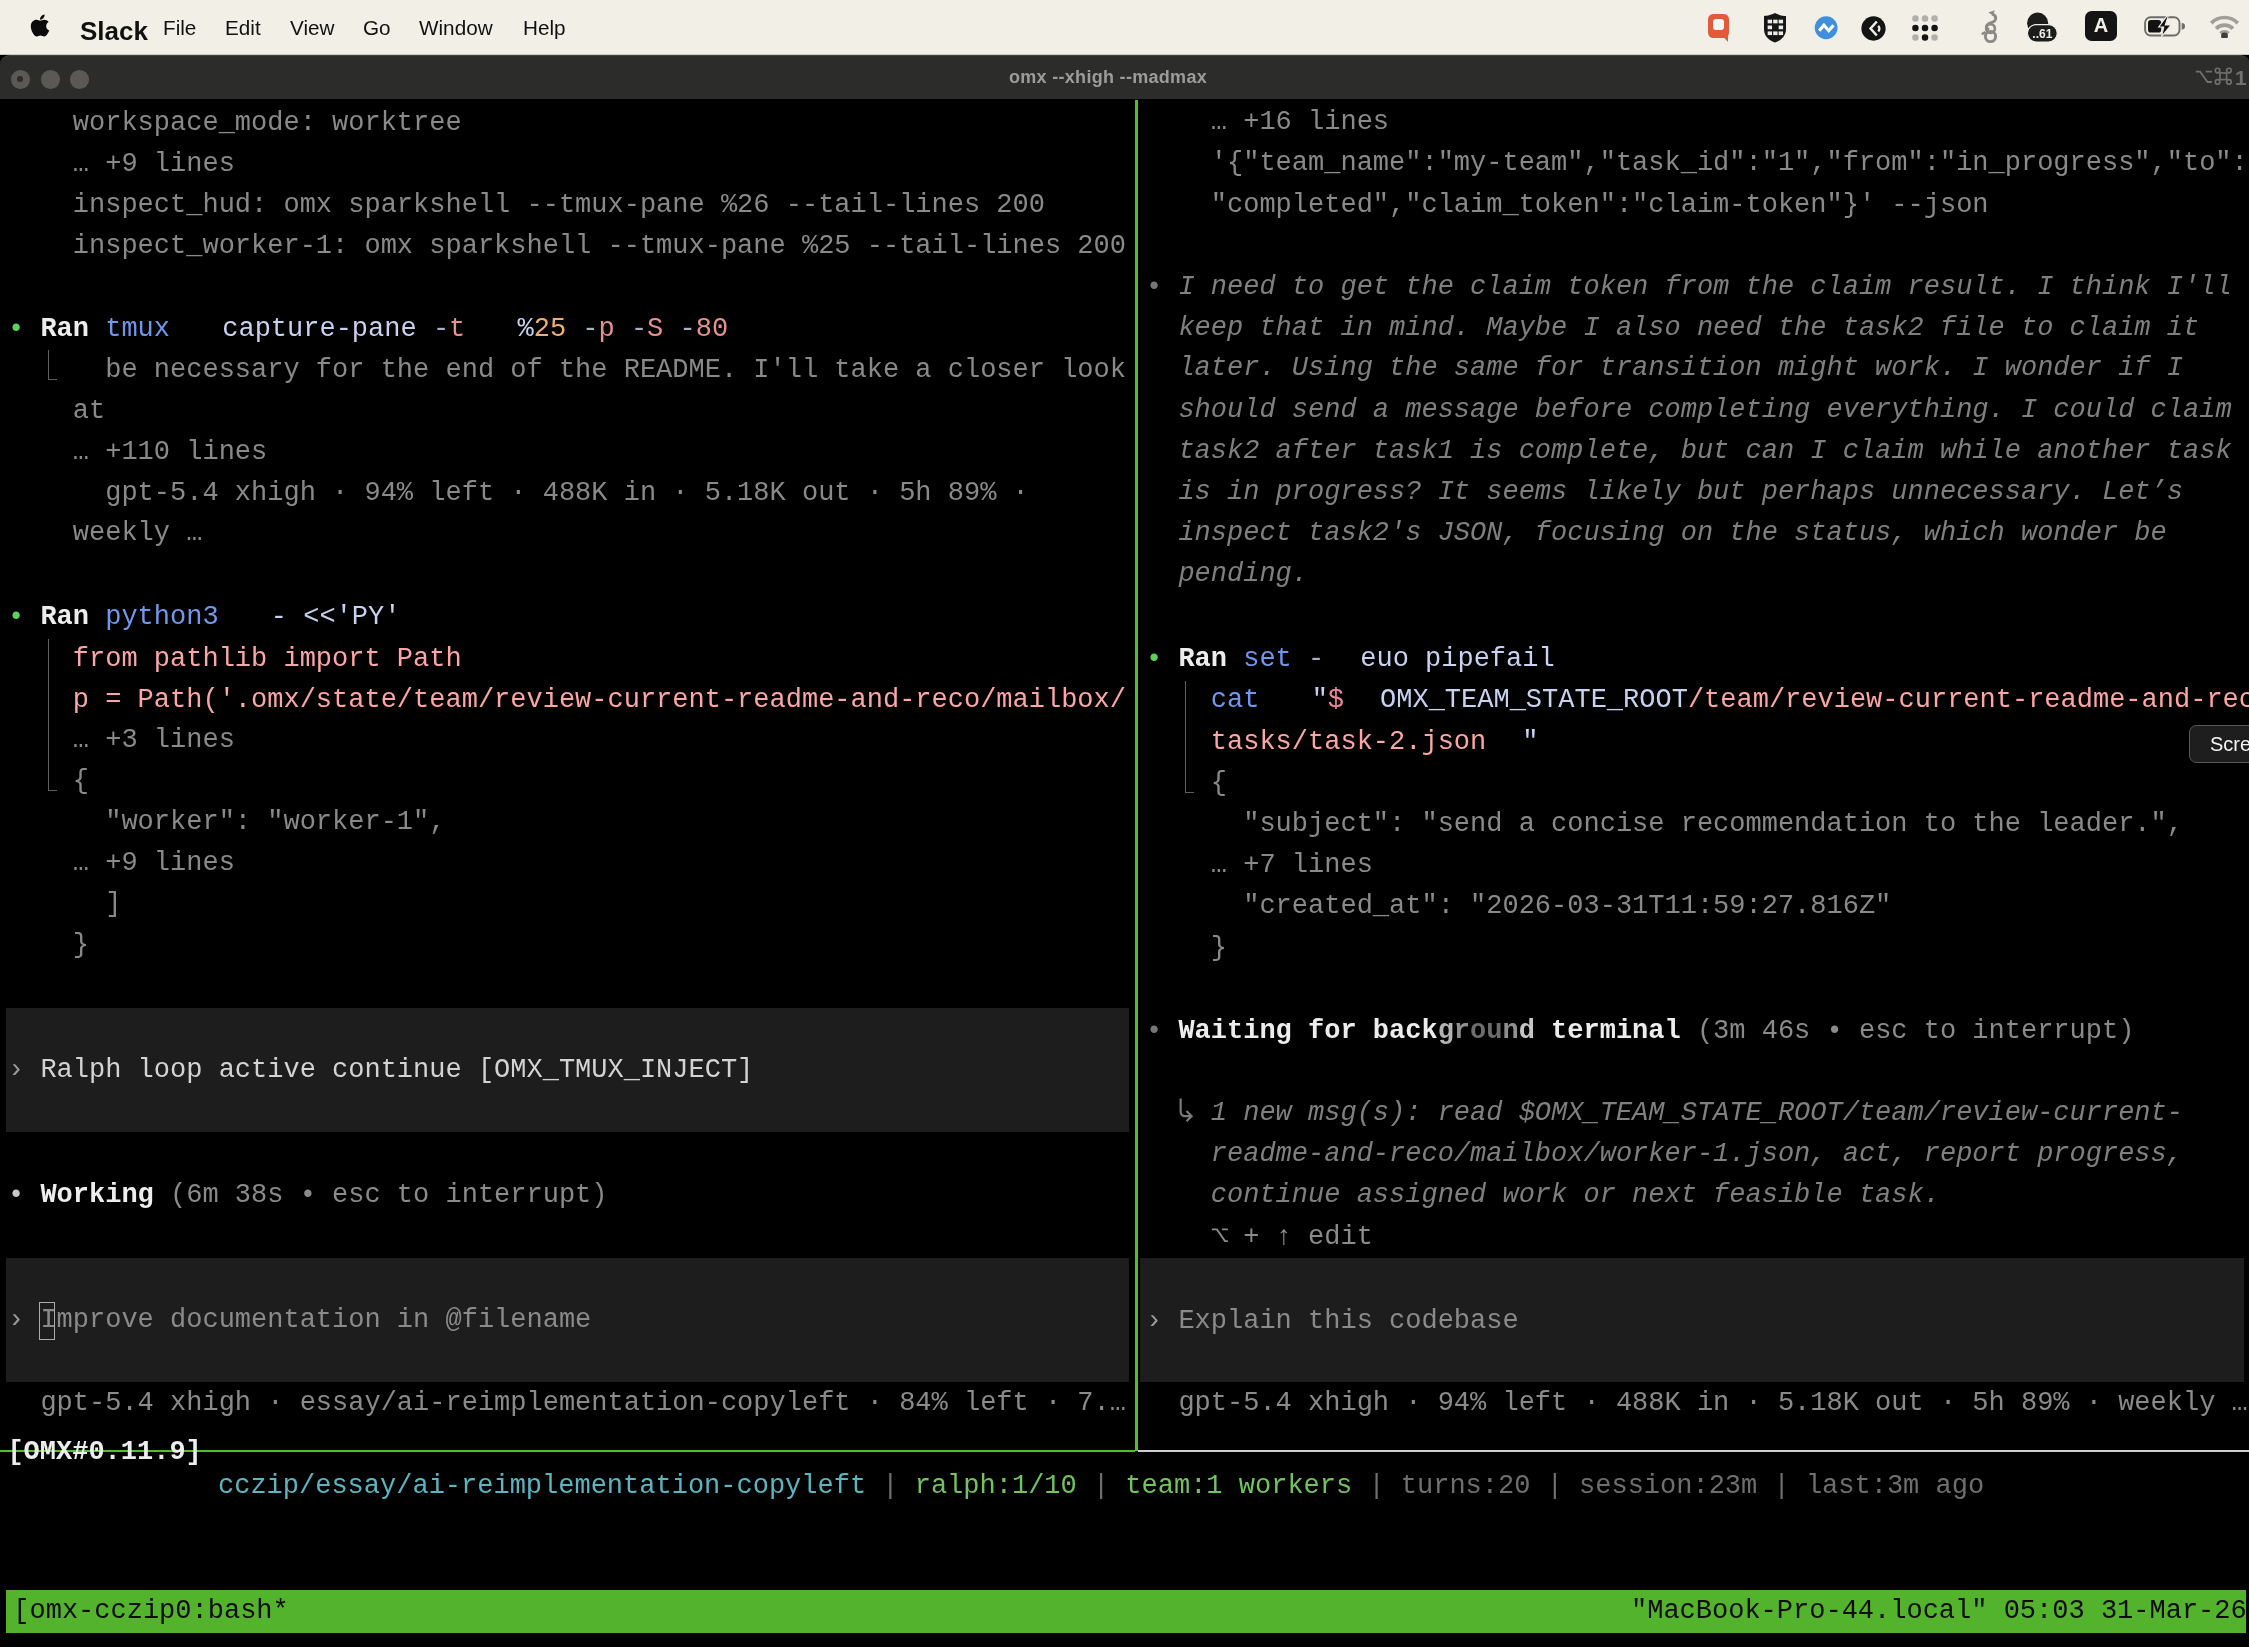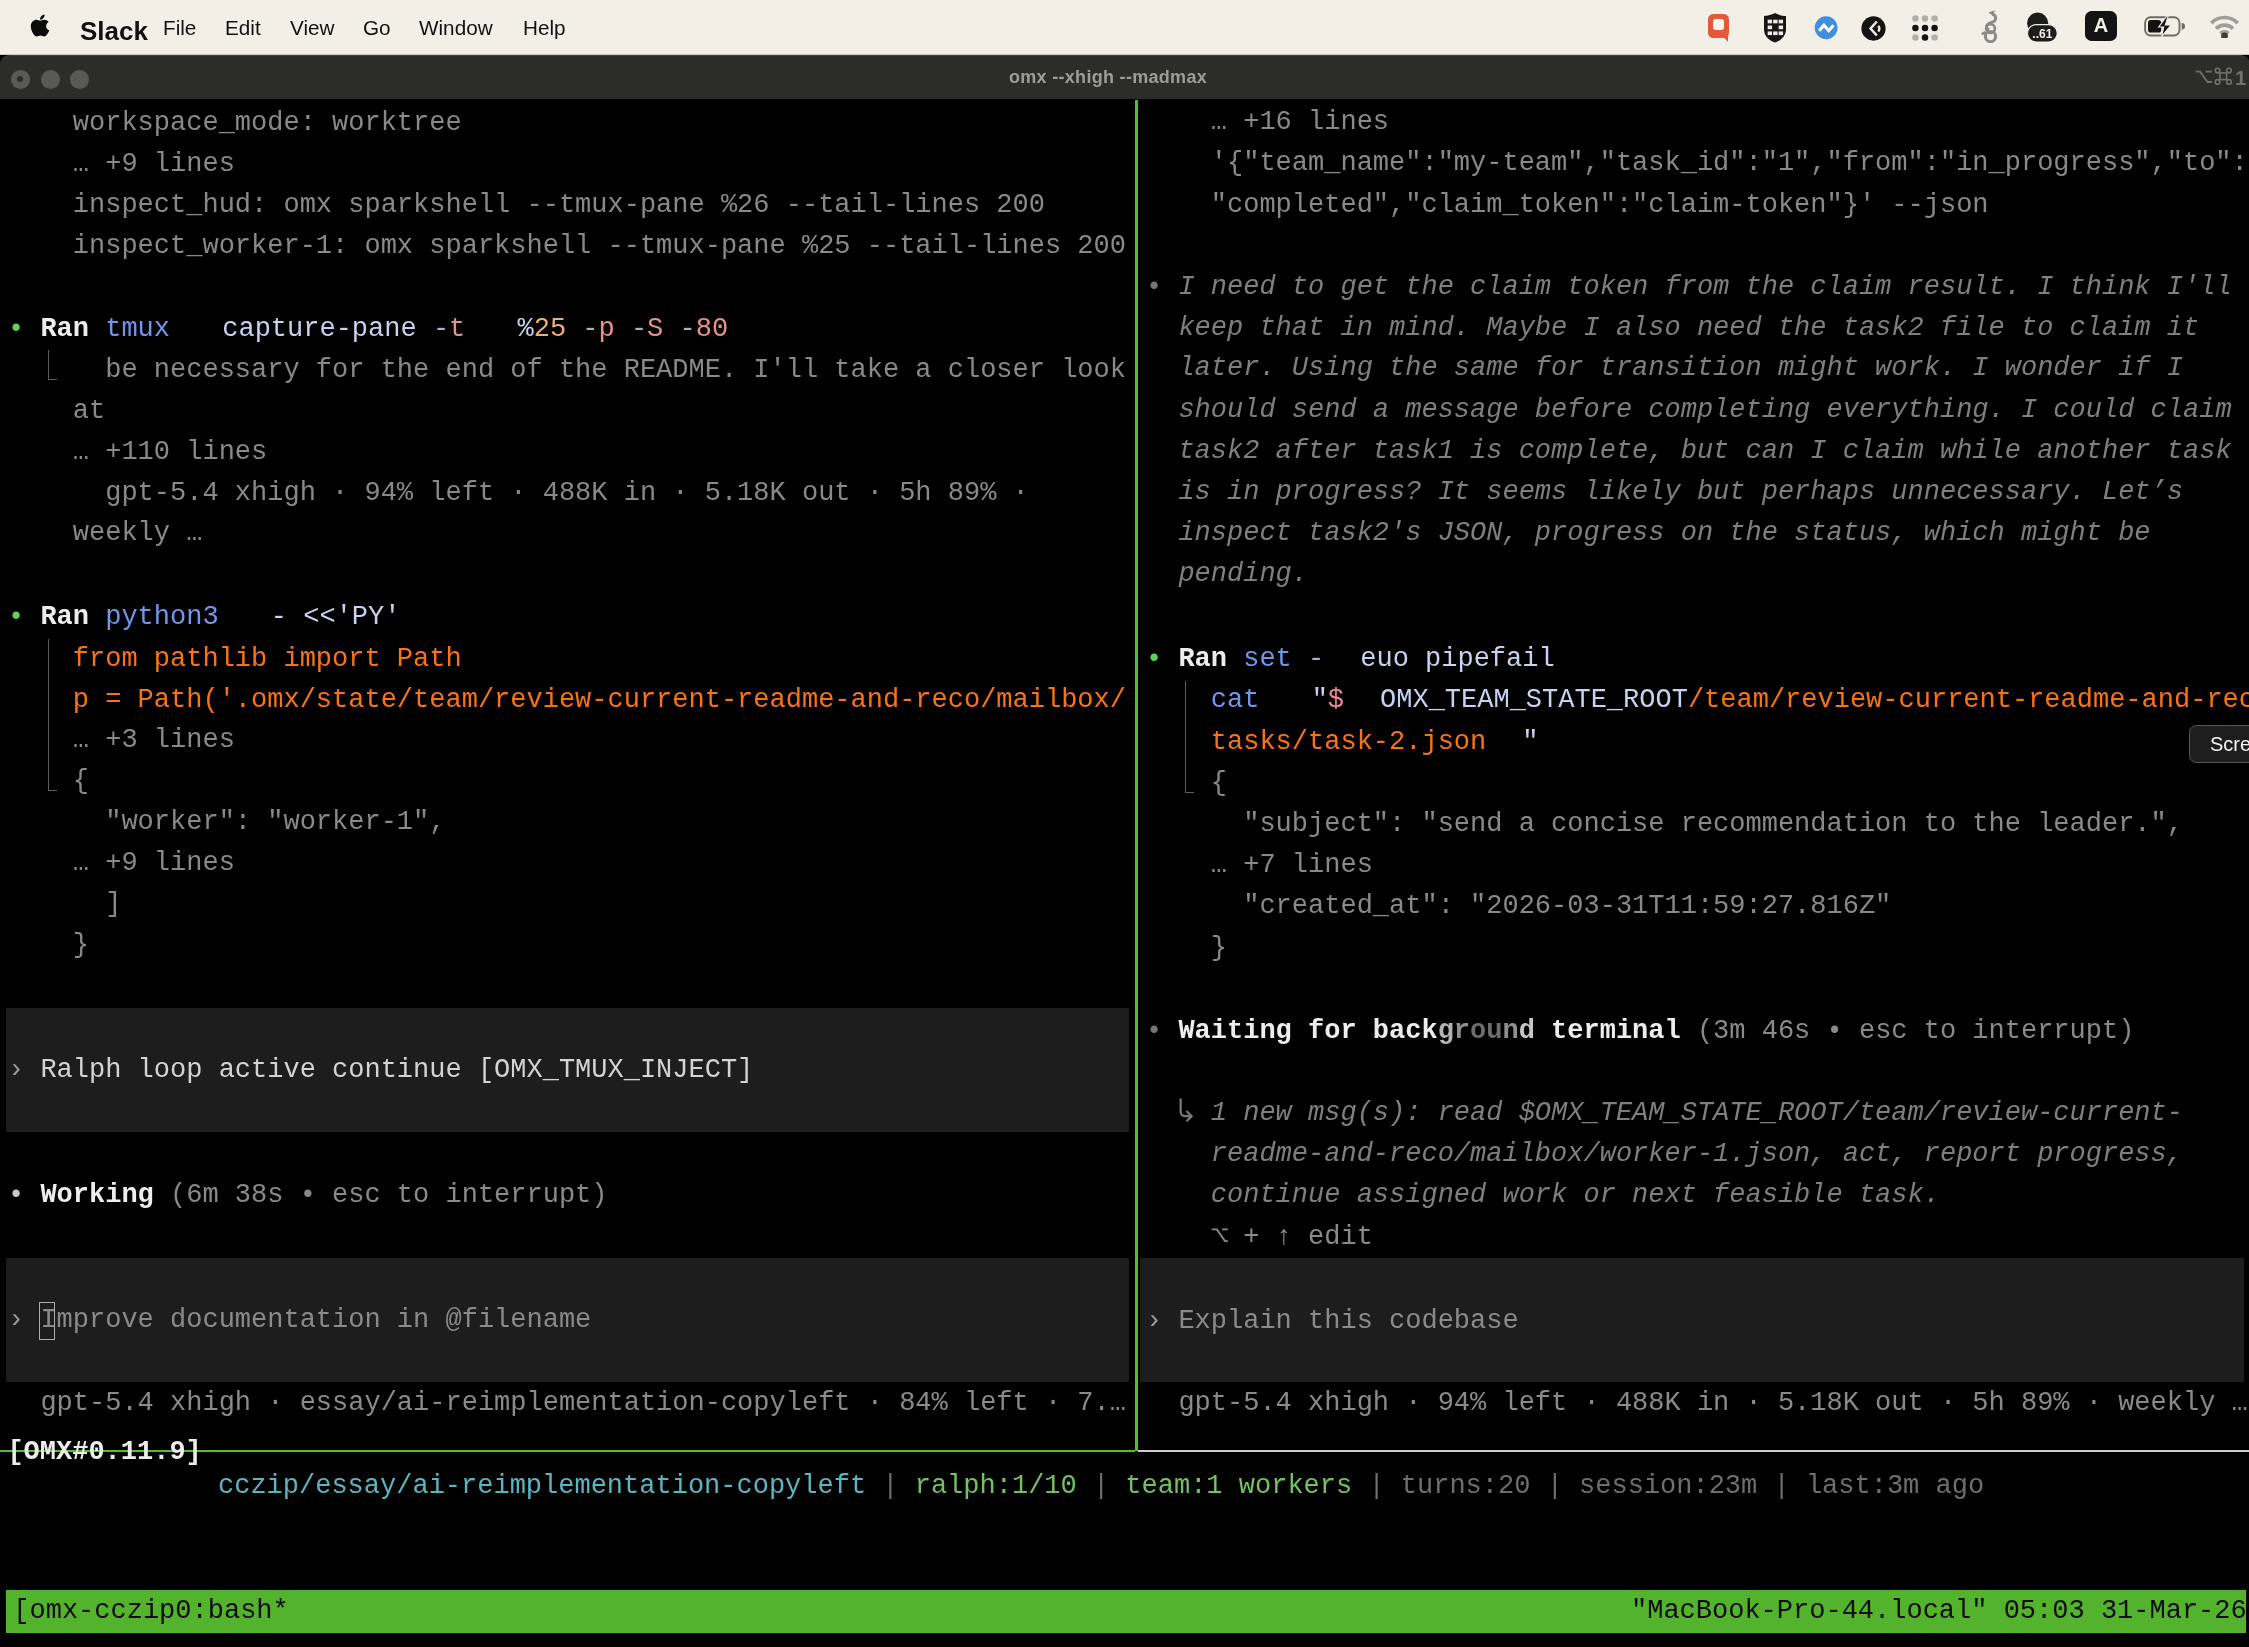--- a/index.html
+++ b/index.html
@@ -4,21 +4,21 @@
 * { margin:0; padding:0; box-sizing:border-box; }
 html,body { width:2250px; height:1648px; background:#000; overflow:hidden; position:relative;
   font-family:"Liberation Sans",sans-serif; }
 .m { position:absolute; font:27px/41px "Liberation Mono",monospace; white-space:pre; color:#898989; }
 .g  { color:#898989; }
 .g2 { color:#8a8a8a; }
 .g3 { color:#6e6e6e; }
 .b  { color:#ededed; font-weight:bold; }
 .blu{ color:#7097ee;text-align:right; }
 .lav{ color:#c7d1f0;margin-left:36px; }
-.grn{ color:#f97316; }
+.grn{ color:#fca5a5; }
 .sal{ color:#e5918c; }
 .org{ color:#efae72; }
 .pnk{ color:#e58798; }
 .dsh{ color:#a9b1c6; }
 .it { color:#7f7f7f; font-style:italic; }
 .gb { color:#767676; }
 .gl { color:#5ed05e; }
 .pr { color:#9b9b9b; }
 .bt { color:#d3d3d3; }
 .wb { color:#c9c9c9; }
@@ -198,21 +198,21 @@
 <div class="m " style="left:8px;top:1383px"><span class="g2">  gpt-5.4 xhigh · essay/ai-reimplementation-copyleft · 84% left · 7.…</span></div>
 <div class="m " style="left:1146px;top:102px"><span class="g">    … +16 lines</span></div>
 <div class="m " style="left:1146px;top:143px"><span class="g">    '{"team_name":"my-team","task_id":"1","from":"in_progress","to":</span></div>
 <div class="m " style="left:1146px;top:185px"><span class="g">    "completed","claim_token":"claim-token"}' --json</span></div>
 <div class="m " style="left:1146px;top:267px"><span class="gb">•</span> <span class="it">I need to get the claim token from the claim result. I think I'll</span></div>
 <div class="m " style="left:1146px;top:308px">  <span class="it">keep that in mind. Maybe I also need the task2 file to claim it</span></div>
 <div class="m " style="left:1146px;top:348px">  <span class="it">later. Using the same for transition might work. I wonder if I</span></div>
 <div class="m " style="left:1146px;top:390px">  <span class="it">should send a message before completing everything. I could claim</span></div>
 <div class="m " style="left:1146px;top:431px">  <span class="it">task2 after task1 is complete, but can I claim while another task</span></div>
 <div class="m " style="left:1146px;top:472px">  <span class="it">is in progress? It seems likely but perhaps unnecessary. Let’s</span></div>
-<div class="m " style="left:1146px;top:513px">  <span class="it">inspect task2's JSON, progress on the status, which might be</span></div>
+<div class="m " style="left:1146px;top:513px">  <span class="it">inspect task2's JSON, focusing on the status, which wonder be</span></div>
 <div class="m " style="left:1146px;top:554px">  <span class="it">pending.</span></div>
 <div class="m " style="left:1146px;top:639px"><span class="gl">•</span> <span class="b">Ran</span> <span class="blu">set</span> <span class="dsh">-</span><span class="lav">euo pipefail</span></div>
 <div class="m " style="left:1146px;top:680px">    <span class="blu">cat</span> <span class="lav">"</span><span class="pnk">$</span><span class="lav">OMX_TEAM_STATE_ROOT</span><span class="grn">/team/review-current-readme-and-reco/</span></div>
 <div class="m " style="left:1146px;top:722px">    <span class="grn">tasks/task-2.json</span><span class="lav">"</span></div>
 <div class="m " style="left:1146px;top:763px"><span class="g">    {</span></div>
 <div class="m " style="left:1146px;top:804px"><span class="g">      "subject": "send a concise recommendation to the leader.",</span></div>
 <div class="m " style="left:1146px;top:845px"><span class="g">    … +7 lines</span></div>
 <div class="m " style="left:1146px;top:886px"><span class="g">      "created_at": "2026-03-31T11:59:27.816Z"</span></div>
 <div class="m " style="left:1146px;top:928px"><span class="g">    }</span></div>
 <div class="m " style="left:1146px;top:1011px"><span class="gb">•</span> <span class="b">Waiting for back</span><span class="b s1">g</span><span class="b s2">r</span><span class="b s3">o</span><span class="b s3">u</span><span class="b s2">n</span><span class="b s4">d</span><span class="b"> terminal</span> <span class="g2">(3m 46s • esc to interrupt)</span></div>

